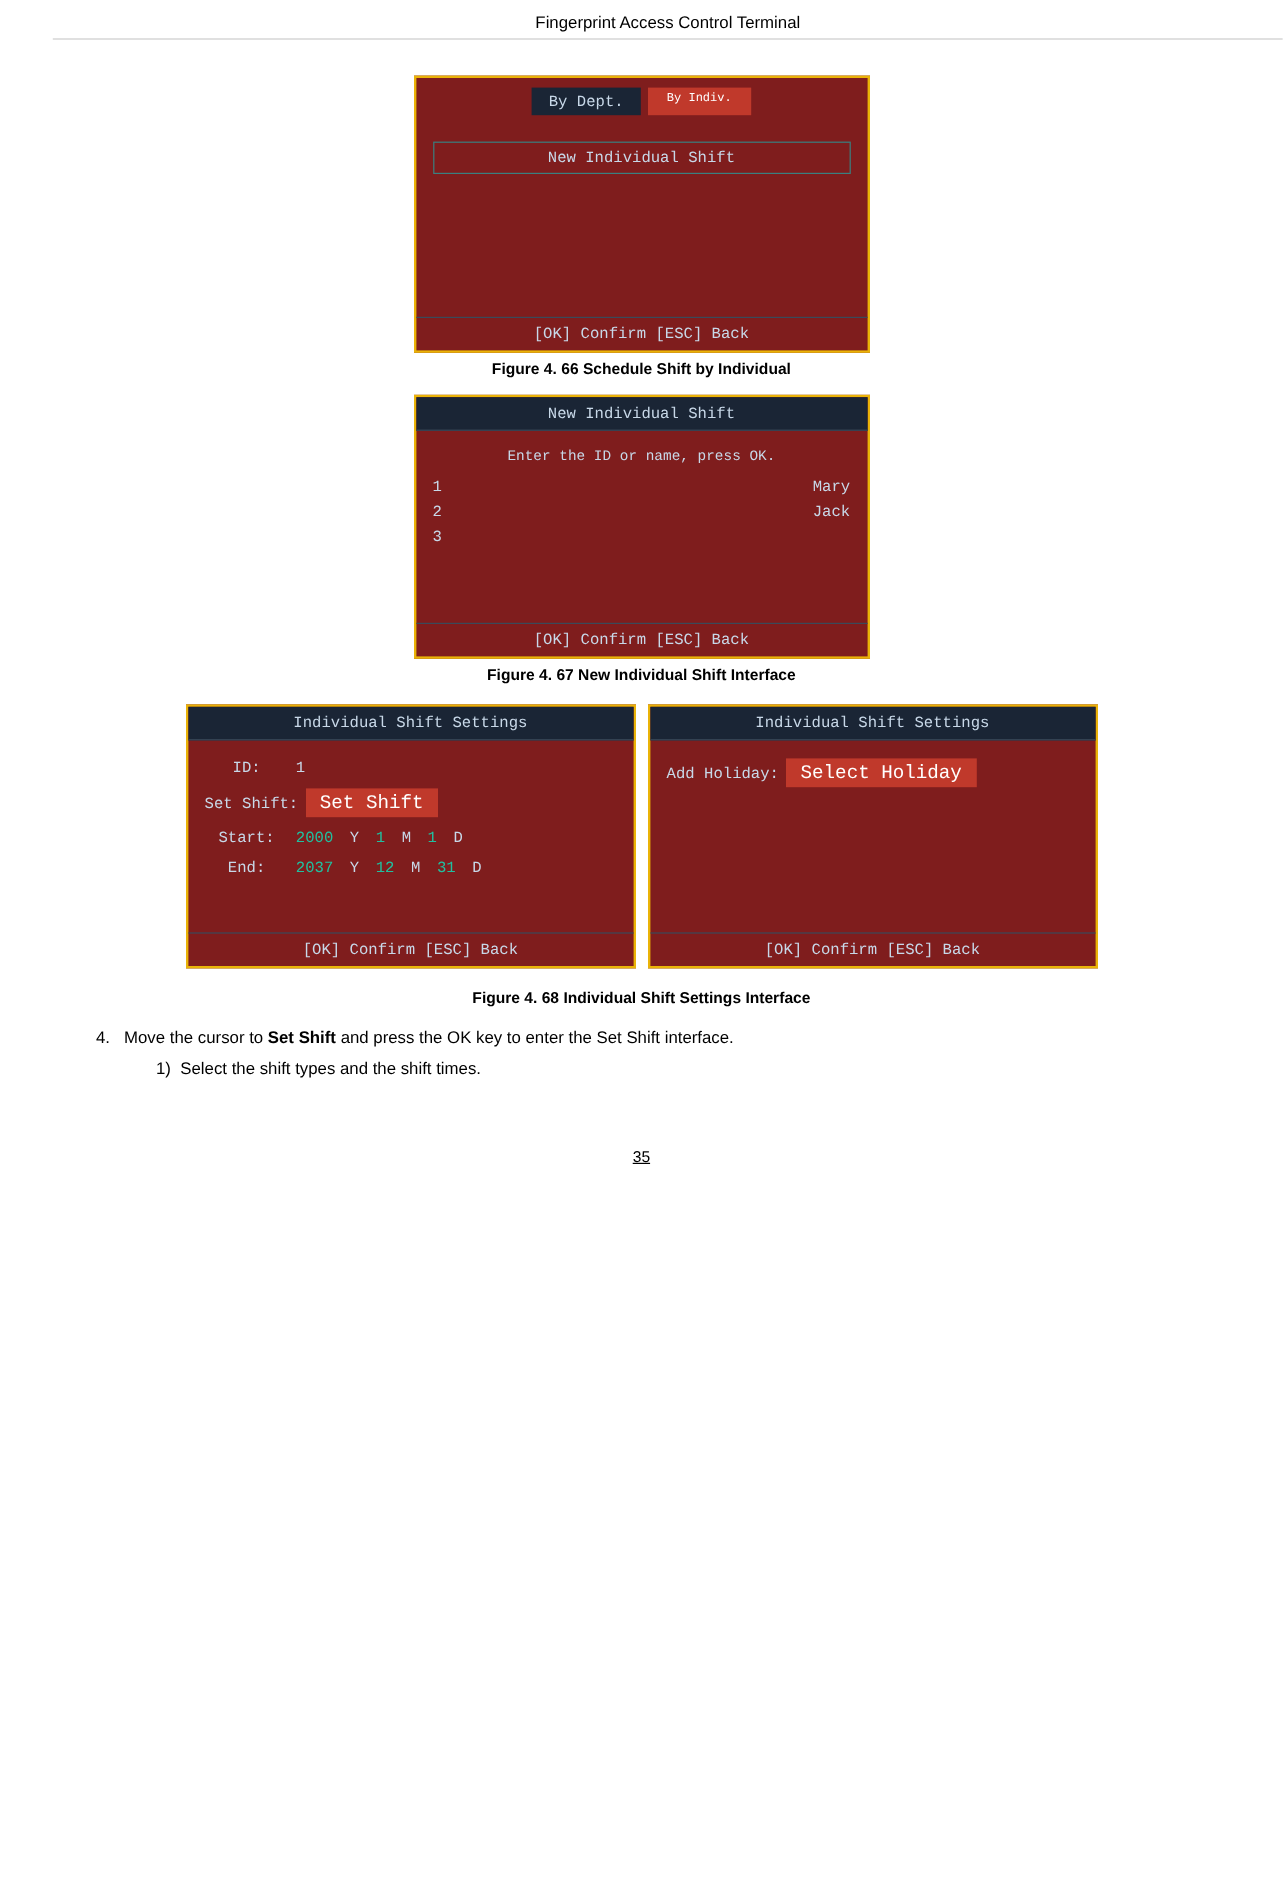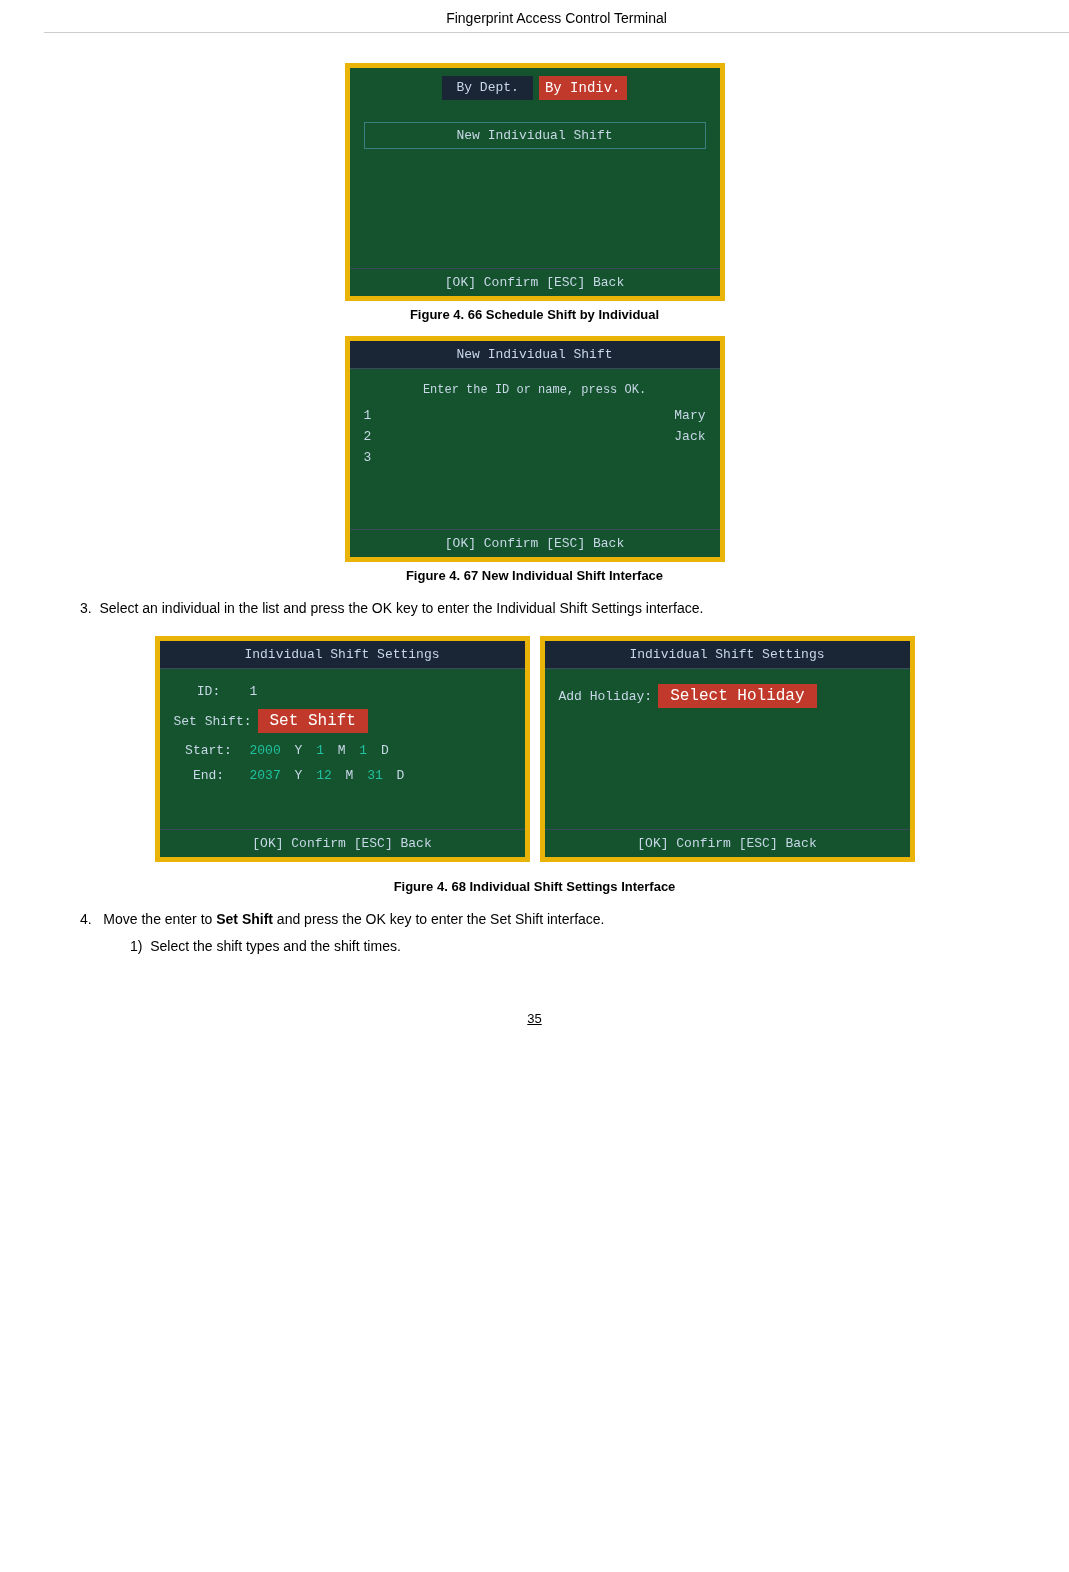--- a/index.html
+++ b/index.html
@@ -38,25 +38,25 @@
       font-size: 14px;
       line-height: 1.6;
     }
 
     .step-item ol, .step-item ul {
       margin-left: 30px;
     }
 
     
     .terminal {
-      background: #14532d;
-      color: #c8d8e8;
-      font-family: 'Courier New', Courier, monospace;
-      font-size: 13px;
-      border: 5px solid #eab308;
+      background: #7f1d1d;
+      color: #c8d8e8;
+      font-family: 'Courier New', Courier, monospace;
+      font-size: 13px;
+      border: 2px solid #eab308;
       display: inline-block;
       vertical-align: top;
     }
 
     .terminal-single {
       width: 380px;
       display: block;
       margin: 0 auto;
     }
 
@@ -99,23 +99,23 @@
       padding: 3px 12px;
       font-family: 'Courier New', Courier, monospace;
       font-size: 16px;
       border: none;
       cursor: pointer;
     }
 
     .term-tab-active {
       background: #c0392b;
       color: #fff;
-      padding: 4px 6px;
-      font-family: 'Courier New', Courier, monospace;
-      font-size: 14px;
+      padding: 4px 16px;
+      font-family: 'Courier New', Courier, monospace;
+      font-size: 10px;
     }
 
     .term-tab-inactive {
       background: #1a2535;
       color: #c8d8e8;
       padding: 4px 14px;
       font-family: 'Courier New', Courier, monospace;
       font-size: 13px;
     }
 
@@ -229,23 +229,20 @@
         <div class="term-entry">
           <span class="term-entry-num">3</span>
           <span class="term-entry-name"></span>
         </div>
       </div>
       <div class="term-footer">[OK] Confirm    [ESC] Back</div>
     </div>
     <div class="figure-caption">Figure 4. 67 New Individual Shift Interface</div>
   </div>
 
-  <div class="step-item">
-    <span>3.&nbsp;&nbsp;</span><span>Select an individual in the list and press the OK key to enter the Individual Shift Settings interface.</span>
-  </div>
 
   <div class="figures-container">
     <div class="terminal-pair">
 
       <div class="terminal">
         <div class="term-header">Individual Shift Settings</div>
         <div class="term-body">
 
           <div class="term-field-row">
             <span class="term-field-label">ID:</span>
@@ -291,21 +288,21 @@
         </div>
         <div class="term-footer">[OK] Confirm    [ESC] Back</div>
       </div>
 
     </div>
     <div class="figure-caption">Figure 4. 68 Individual Shift Settings Interface</div>
   </div>
 
   <div class="step-item">
     <span>4.&nbsp;&nbsp;</span>
-    <span>Move the enter to </span><span class="bold">Set Shift</span><span> and press the OK key to enter the Set Shift interface.</span>
+    <span>Move the cursor to </span><span class="bold">Set Shift</span><span> and press the OK key to enter the Set Shift interface.</span>
     <ol style="list-style-type: none; padding-left: 20px; margin-top: 4px;">
       <li>
         <span>1)&nbsp;&nbsp;</span><span>Select the shift types and the shift times.</span>
       </li>
     </ol>
   </div>
 
 </div>
 
 <div class="page-footer">

